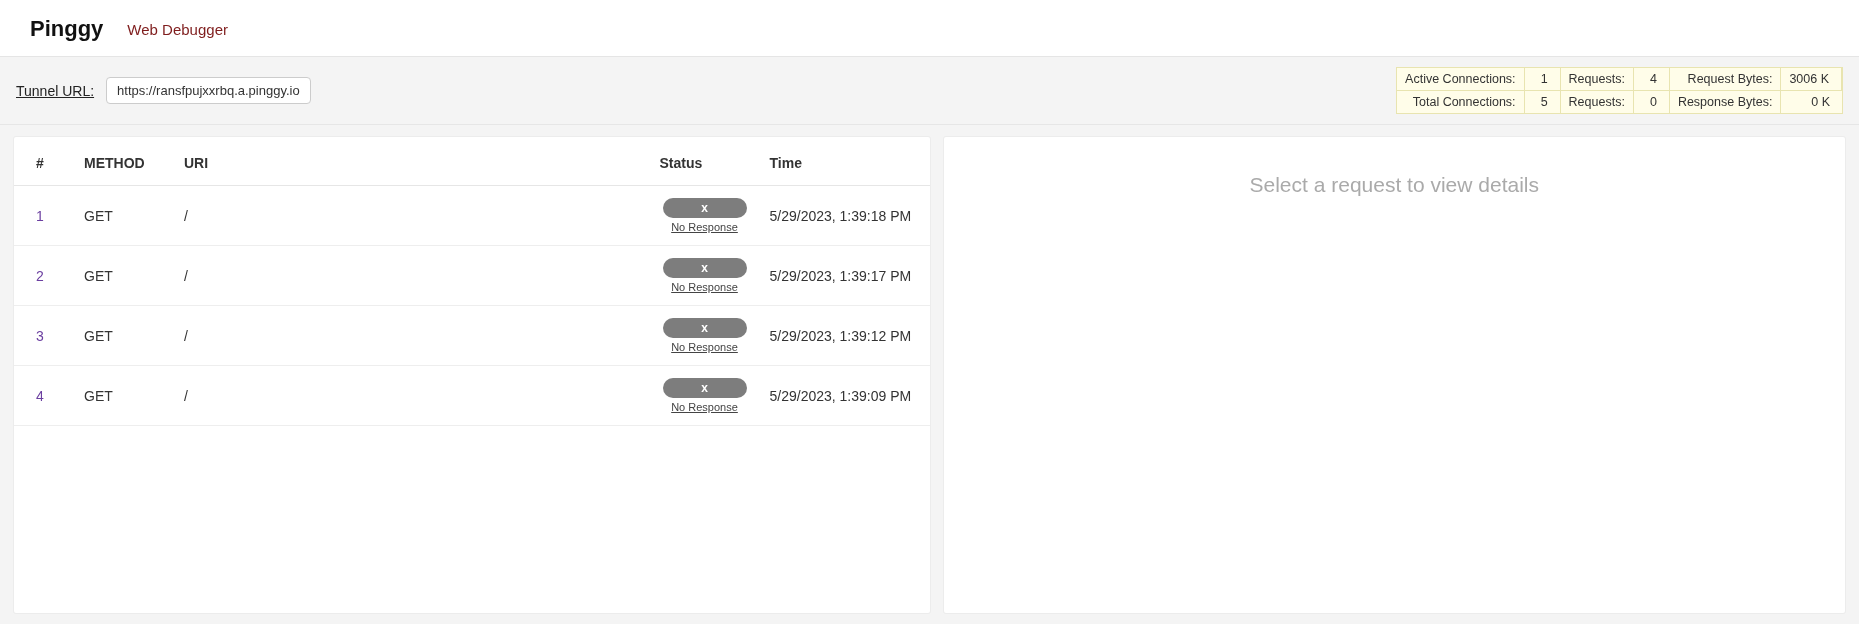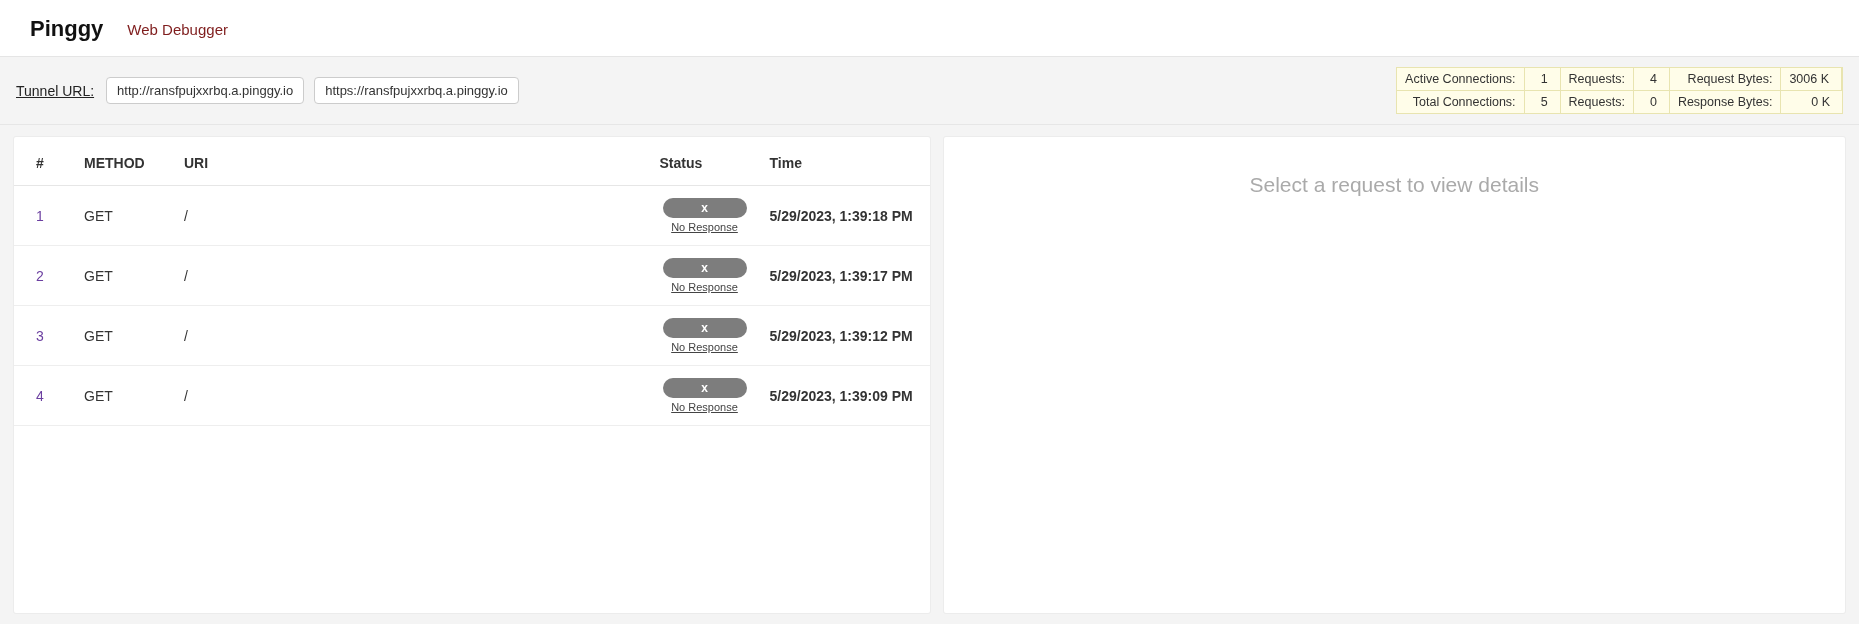--- a/index.html
+++ b/index.html
@@ -119,21 +119,21 @@
       border-bottom: 1px solid #eee;
       vertical-align: middle;
       font-size: 14px;
       color: #333;
     }
     table.req tbody td:first-child { padding-left: 22px; color: #6b3fa0; }
     .col-idx { width: 60px; }
     .col-method { width: 100px; }
     .col-uri { width: auto; }
     .col-status { width: 110px; text-align: center; }
-    .col-time { width: 170px; font-weight: bold; }
+    .col-time { width: 170px; }
     .status-cell { text-align: center; }
     .status-pill {
       display: inline-block;
       background: #7d7d7d;
       color: #fff;
       font-weight: 700;
       font-size: 12px;
       border-radius: 12px;
       padding: 2px 0;
       width: 84px;
@@ -152,21 +152,20 @@
 <body>
 
 <div class="header">
   <span class="brand">Pinggy</span>
   <span class="subtitle">Web Debugger</span>
 </div>
 
 <div class="toolbar">
   <div class="toolbar-left">
     <span class="toolbar-label">Tunnel URL:</span>
-    <span class="url-chip">http://ransfpujxxrbq.a.pinggy.io</span>
     <span class="url-chip">https://ransfpujxxrbq.a.pinggy.io</span>
   </div>
   <div class="stats-box">
     <div class="stats-cell-label">Active Connections:</div>
     <div class="stats-cell-val">1</div>
     <div class="stats-cell-label">Requests:</div>
     <div class="stats-cell-val">4</div>
     <div class="stats-cell-label">Request Bytes:</div>
     <div class="stats-cell-val">3006 K</div>
     <div class="stats-cell-label stats-row-sep" style="border-top:1px solid #e8e4b0;">Total Connections:</div>

